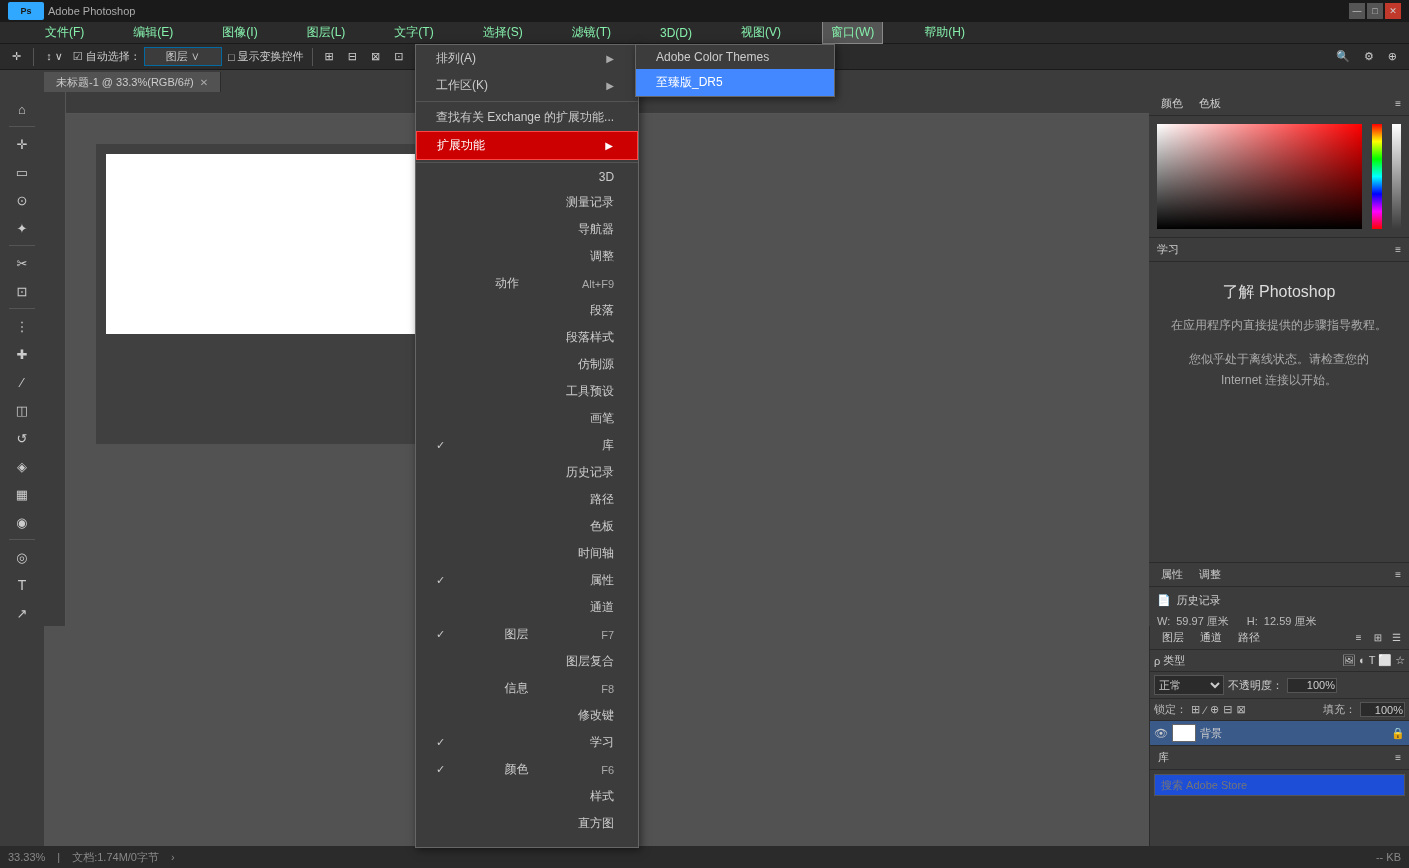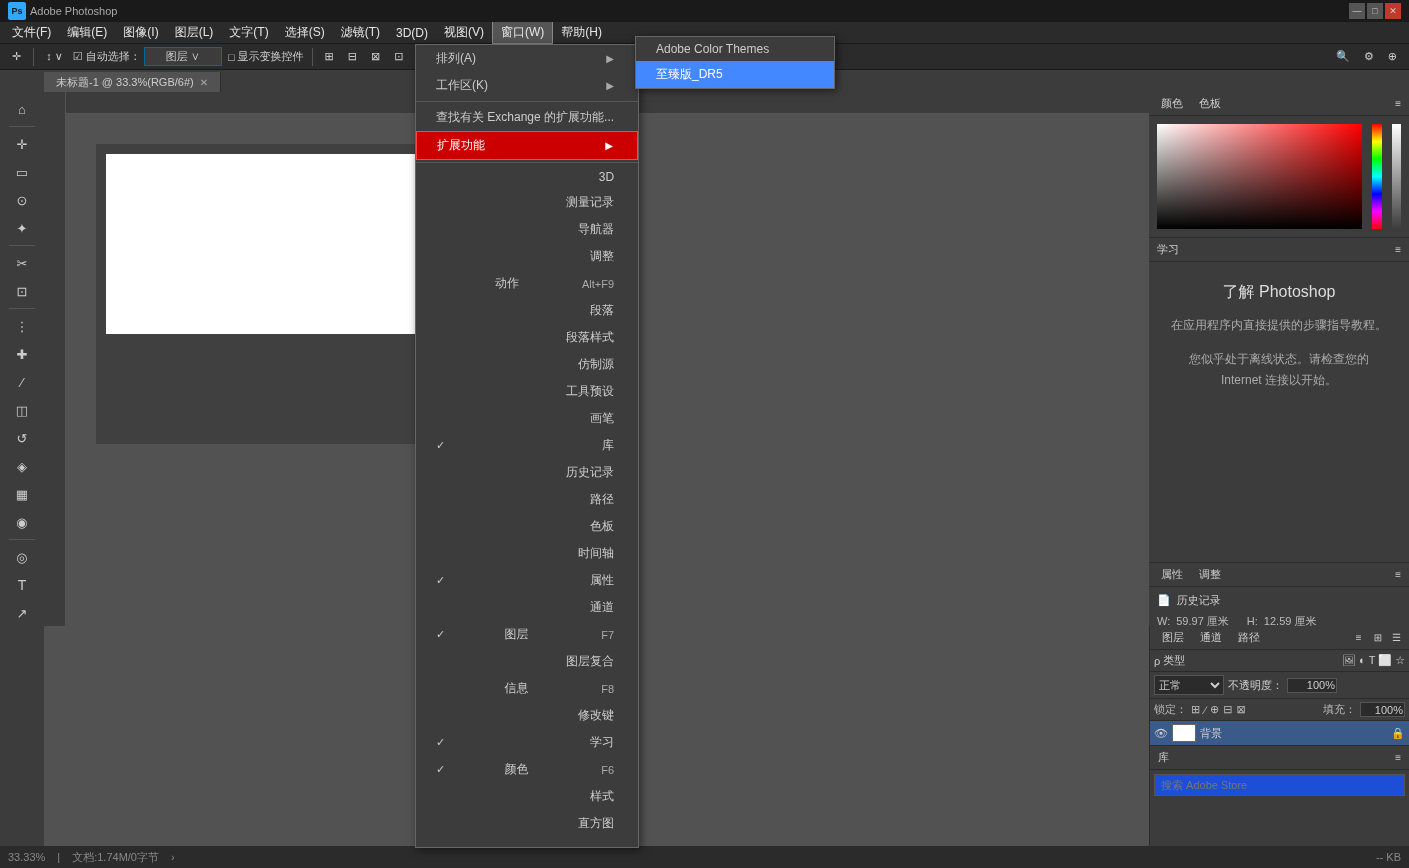--- a/index.html
+++ b/index.html
@@ -23,21 +23,21 @@
       justify-content: space-between;
       padding: 0 8px;
       position: relative;
     }
     .title-bar-left {
       display: flex;
       align-items: center;
       gap: 4px;
     }
     .ps-icon {
-      width: 18px;
+      width: 36px;
       height: 18px;
       background: #31a8ff;
       border-radius: 2px;
       display: flex;
       align-items: center;
       justify-content: center;
       font-size: 9px;
       font-weight: bold;
       color: #1a1a1a;
     }
@@ -66,24 +66,25 @@
     .menu-bar {
       height: 22px;
       background: #2b2b2b;
       display: flex;
       align-items: center;
       border-bottom: 1px solid #1a1a1a;
       padding: 0 4px;
     }
     .menu-item {
       padding: 2px 8px;
-      color: #e5e5e5;
+      color: #86efac;
       font-size: 12px;
       cursor: pointer;
       white-space: nowrap;
+      margin-left: 33px;
     }
     .menu-item.active { background: #555; }
 
     
     .toolbar {
       height: 26px;
       background: #2b2b2b;
       display: flex;
       align-items: center;
       padding: 0 8px;
@@ -365,21 +366,21 @@
       background: #555;
       margin: 2px 0;
     }
     .menu-check { width: 16px; font-size: 11px; }
     .menu-shortcut { color: #aaa; font-size: 11px; margin-left: 20px; }
     .menu-arrow { font-size: 10px; color: #aaa; }
 
     
     .extensions-submenu {
       position: absolute;
-      top: 36px;
+      top: 44px;
       left: 635px;
       background: #3c3c3c;
       border: 1px solid #666;
       min-width: 200px;
       z-index: 300;
       box-shadow: 2px 2px 8px rgba(0,0,0,0.5);
     }
     .ext-menu-item {
       padding: 5px 20px;
       font-size: 12px;

